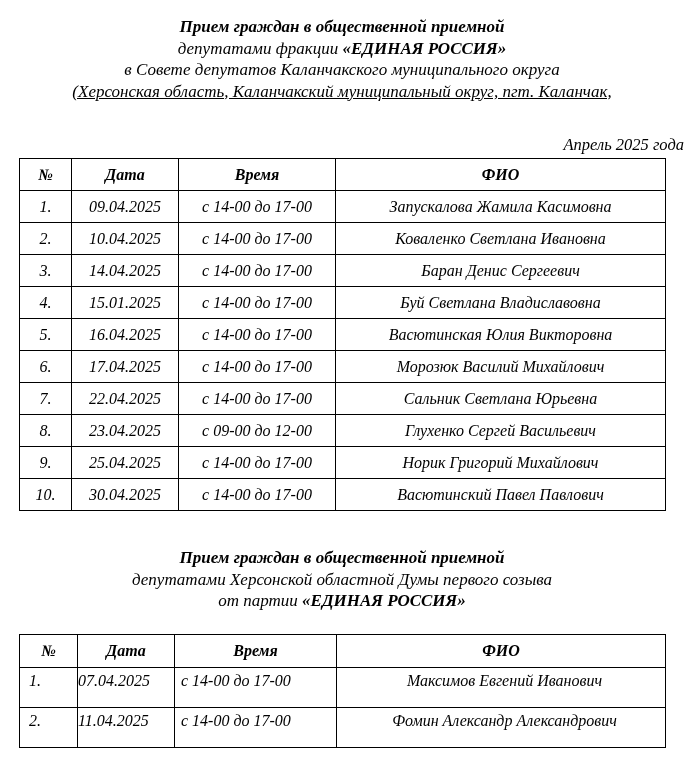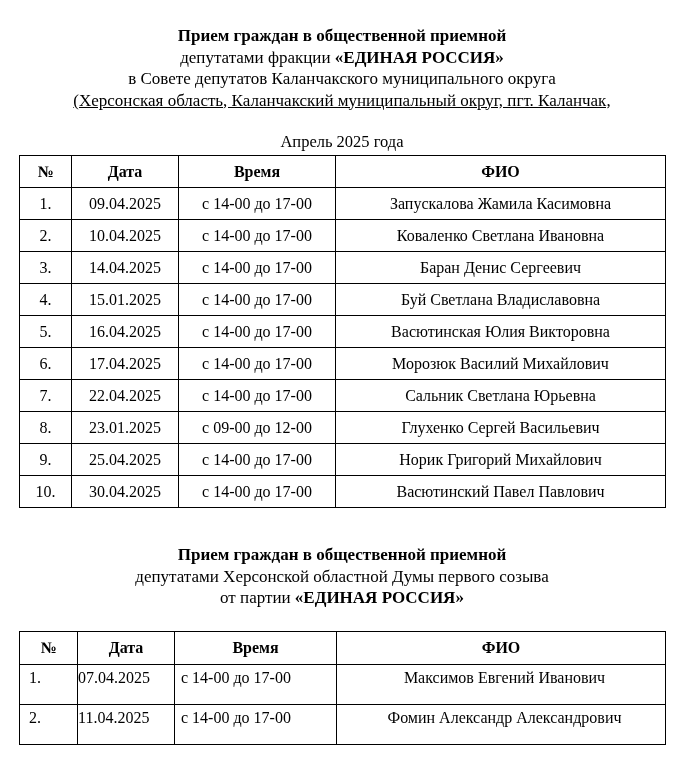--- a/index.html
+++ b/index.html
@@ -10,33 +10,34 @@
   body {
     width: 684px;
     min-height: 758px;
     color: #000000;
     font-family: "Liberation Serif", "DejaVu Serif", serif;
     font-size: 16px;
     position: relative;
     box-sizing: border-box;
   }
   .doc {
-    padding-top: 25px;
+    padding-top: 16px;
+    font-style: italic;
   }
   .heading {
     text-align: center;
     font-size: 17px;
     line-height: 21.5px;
   }
   .heading .b { font-weight: bold; }
   .heading .u { text-decoration: underline; }
   .month-title {
-    text-align: center;
+    text-align: right;
     font-size: 16.5px;
-    margin-top: 21px;
+    margin-top: 33px;
     line-height: 20px;
   }
   table {
     border-collapse: collapse;
     table-layout: fixed;
     width: 647px;
     margin-left: 19px;
   }
   th, td {
     border: 1.5px solid #000000;
@@ -133,21 +134,21 @@
         <td>Морозюк Василий Михайлович</td>
       </tr>
       <tr>
         <td>7.</td>
         <td>22.04.2025</td>
         <td>с 14-00 до 17-00</td>
         <td>Сальник Светлана Юрьевна</td>
       </tr>
       <tr>
         <td>8.</td>
-        <td>23.01.2025</td>
+        <td>23.04.2025</td>
         <td>с 09-00 до 12-00</td>
         <td>Глухенко Сергей Васильевич</td>
       </tr>
       <tr>
         <td>9.</td>
         <td>25.04.2025</td>
         <td>с 14-00 до 17-00</td>
         <td>Норик Григорий Михайлович</td>
       </tr>
       <tr>

